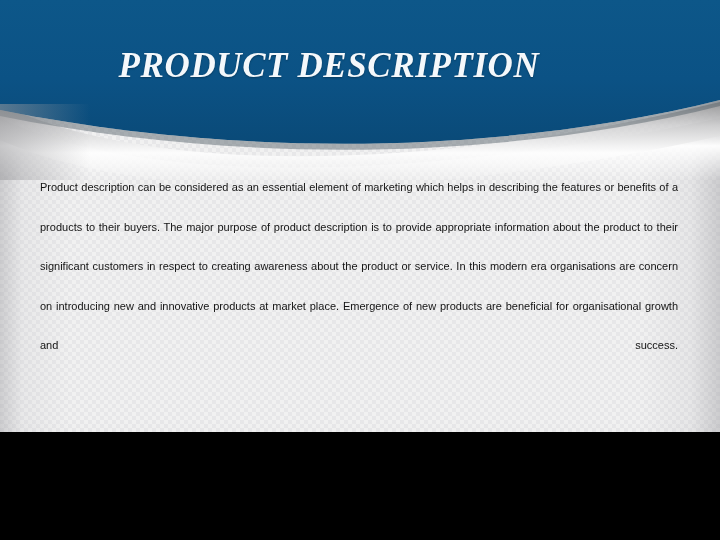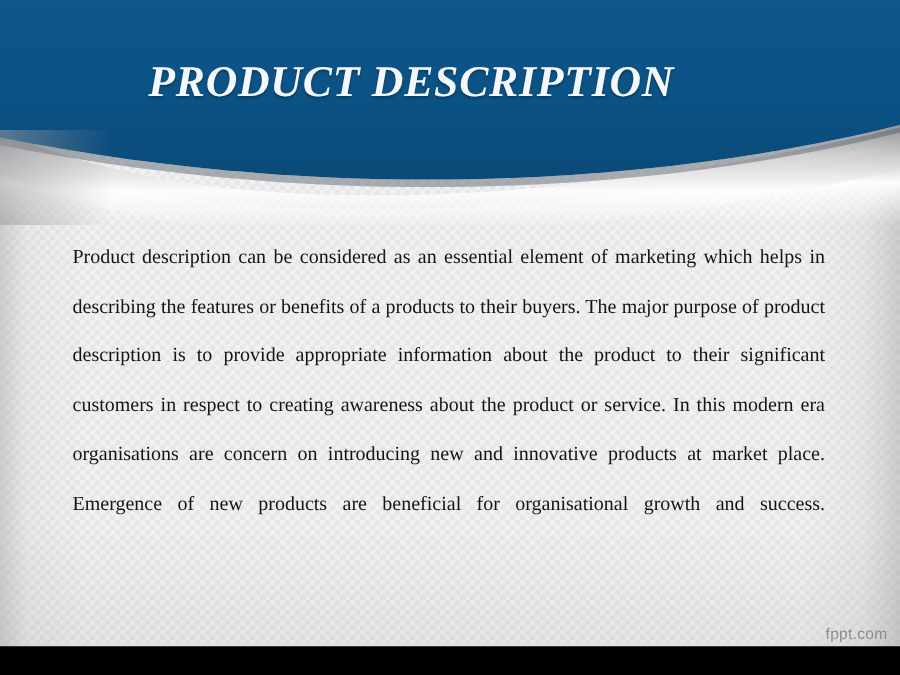--- a/index.html
+++ b/index.html
@@ -4,21 +4,21 @@
 <title>Product Description Slide</title>
 <style>
   html, body {
     margin: 0;
     padding: 0;
     background: #000;
   }
   #slide {
     position: relative;
     width: 720px;
-    height: 540px;
+    height: 432px;
     overflow: hidden;
     background: #f2f2f2;
     font-family: "Liberation Serif", "DejaVu Serif", serif;
   }
 
   
   .page-bg {
     position: absolute;
     left: 0; top: 0;
     width: 720px; height: 540px;
@@ -82,23 +82,23 @@
   }
 
   
   .body-wrap {
     position: absolute;
     left: 40px;
     top: 168px;
     width: 638px;
   }
   .body-text {
-    margin: 18px;
-    font-family: Liberation Serif, serif;
-    font-size: 16px;
+    margin: 0;
+    font-family: Liberation Sans, sans-serif;
+    font-size: 11px;
     line-height: 39.6px;
     color: #141414;
     text-align: justify;
     text-justify: inter-word;
   }
   .body-text::after {
     content: "";
     display: inline-block;
     width: 100%;
   }

